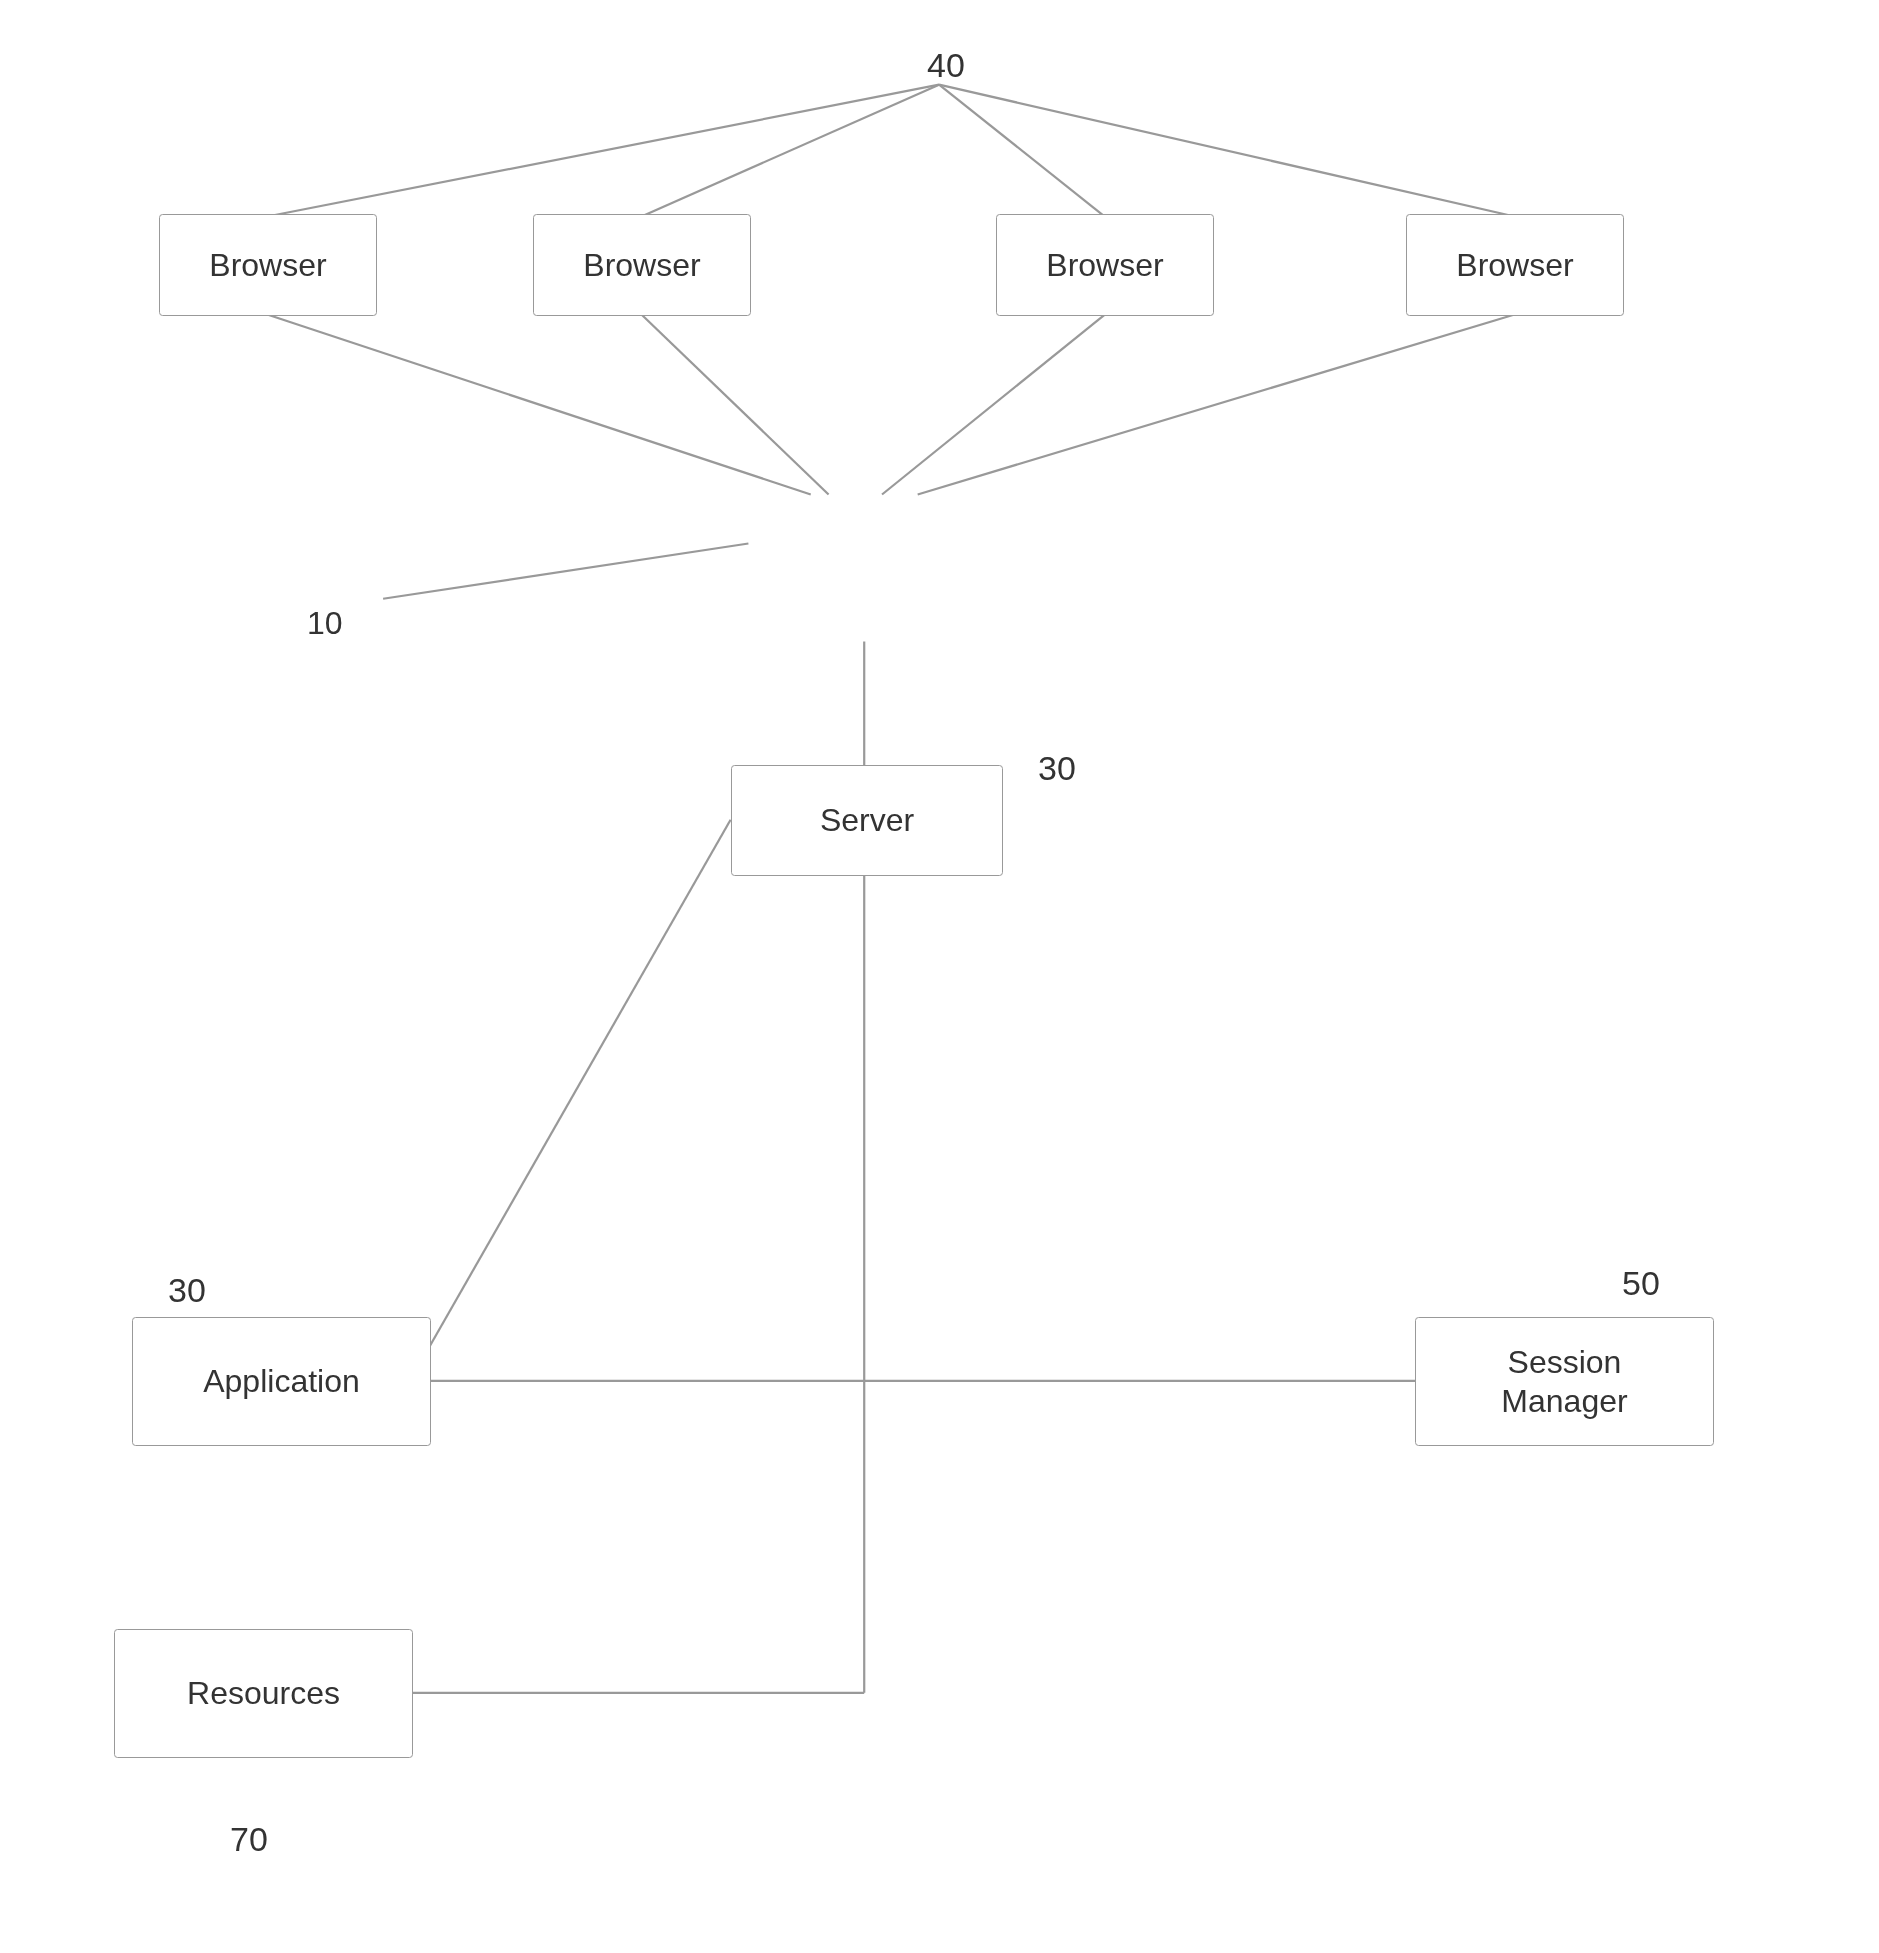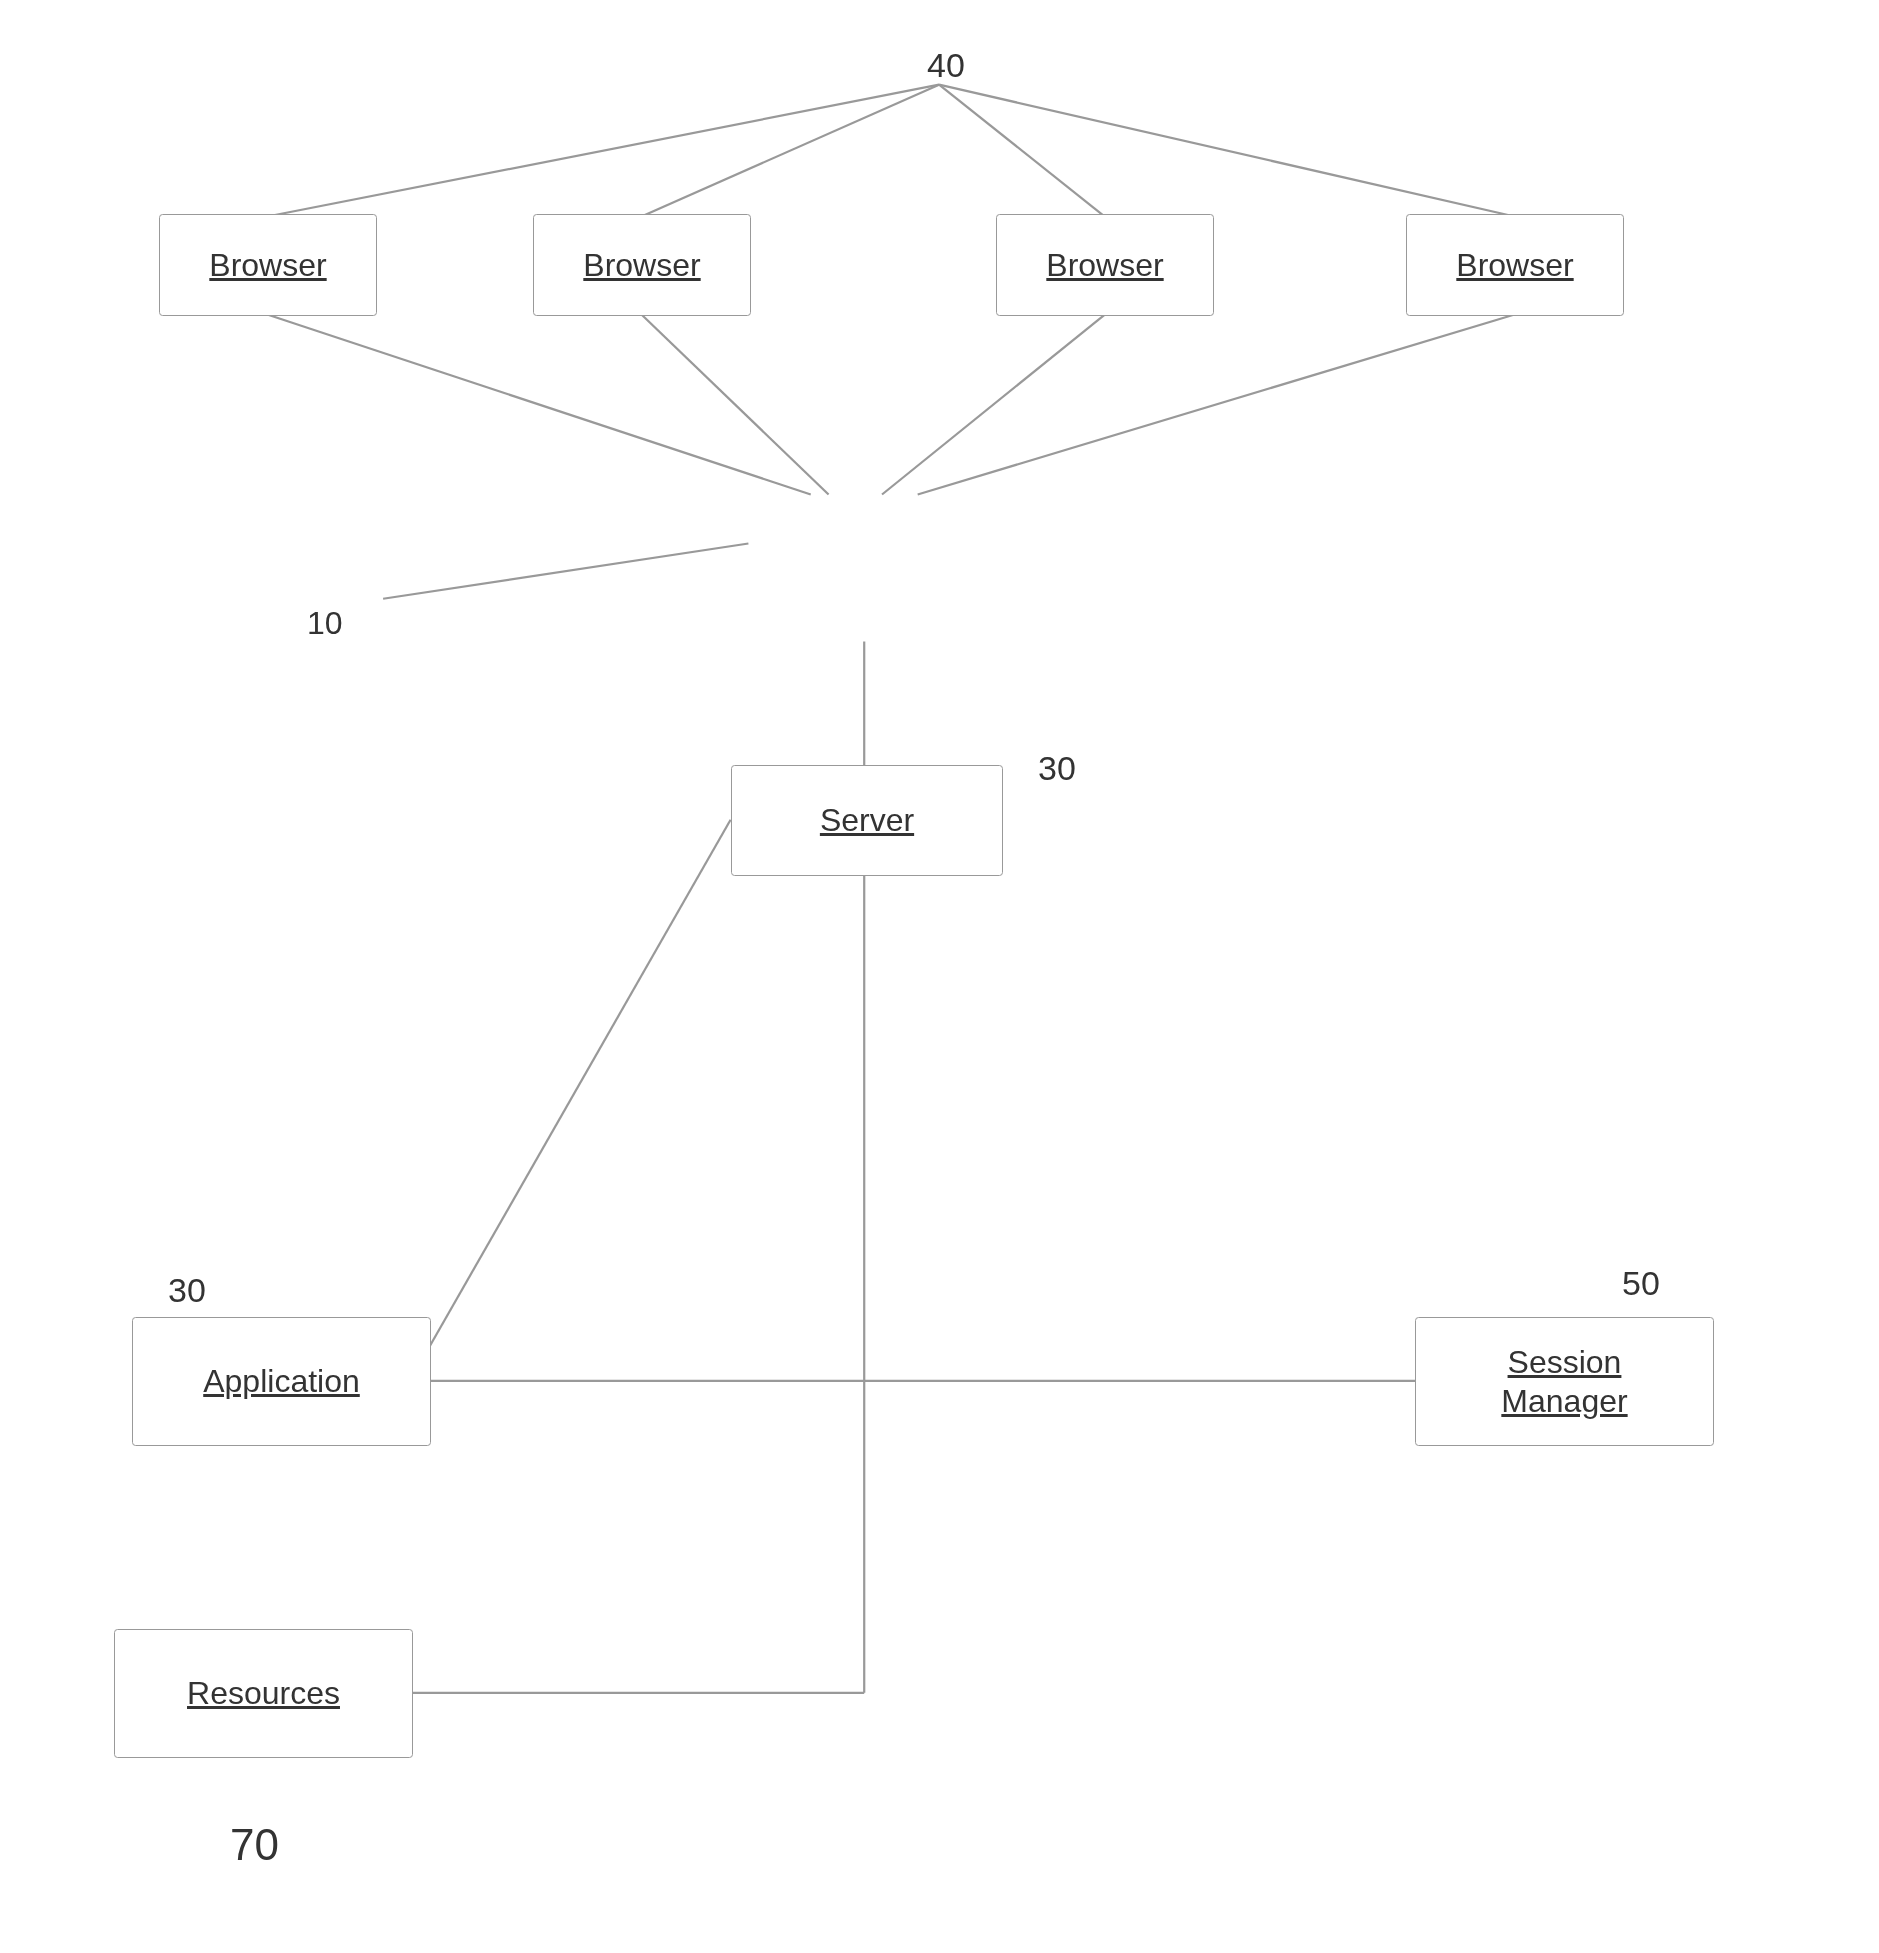--- a/index.html
+++ b/index.html
@@ -23,21 +23,20 @@
       position: absolute;
       border: 1.8px solid #999;
       background: #fff;
       display: flex;
       align-items: center;
       justify-content: center;
       text-align: center;
       font-size: 32px;
       color: #333;
       border-radius: 3.6px;
-      text-decoration: underline;
     }
 
     .label {
       position: absolute;
       font-size: 30px;
       color: #333;
       font-family: Arial, sans-serif;
     }
 
     
@@ -128,16 +127,16 @@
     <span style="white-space: pre-line;">Session
 Manager</span>
   </div>
 
   <div class="label" style="left: 1622px; top: 1264px; font-size: 34px;">50</div>
 
   <div class="box" style="left: 114px; top: 1629px; width: 299px; height: 129px; text-align: right;">
     <span>Resources</span>
   </div>
 
-  <div class="label" style="left: 230px; top: 1820px; font-size: 44px;">70</div>
+  <div class="label" style="left: 230px; top: 1820px; font-size: 34px;">70</div>
 
 </div>
 
 
 </body></html>

